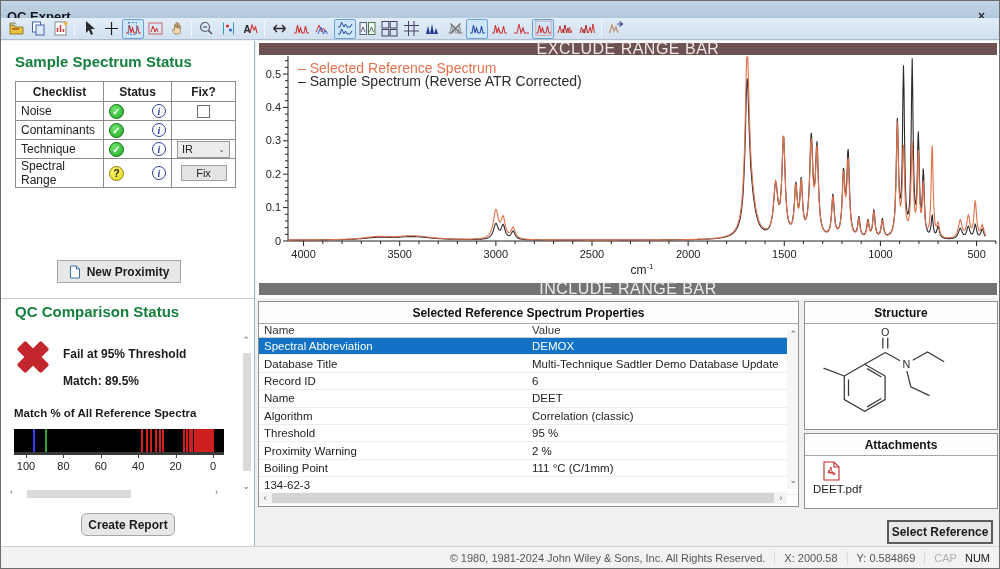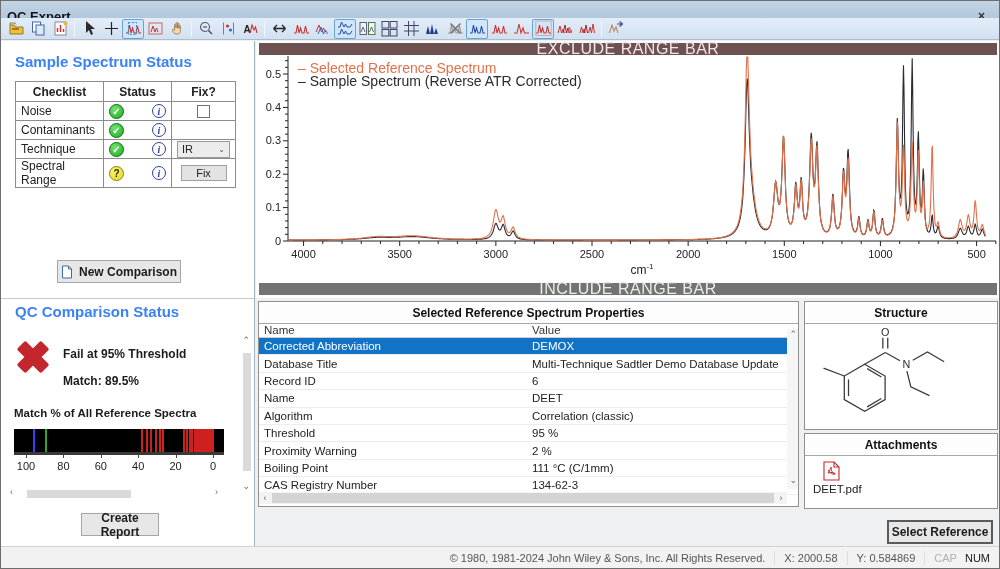--- a/index.html
+++ b/index.html
@@ -16,21 +16,21 @@
   .toolbar { position:absolute; left:0; top:17px; width:100%; height:22px;
     background:linear-gradient(#e2edf8,#d2e0ef); border-bottom:1px solid #aebccb;
     display:flex; align-items:center; padding-left:4px; }
   .tb-btn { width:22px; height:20px; display:flex; align-items:center; justify-content:center;
     border:1px solid transparent; border-radius:2px; margin:0 0; }
   .tb-btn.sel { background:#cfe6f9; border-color:#6aa2d8; }
   .tb-sep { width:1px; height:16px; background:#a9b6c6; border-right:1px solid #f2f7fc; margin:0 3px; }
 
   
   .left-panel { position:absolute; left:0; top:40px; width:254px; height:507px; background:#fff; border-right:1px solid #9fb4c2; }
-  .lp-heading { position:absolute; left:14px; font-size:15px; font-weight:700; color:#3b82f6; }
+  .lp-heading { position:absolute; left:14px; font-size:15px; font-weight:700; color:#15803d; }
   table.checklist { position:absolute; left:14px; top:40px; border-collapse:collapse; font-size:12px; color:#222; }
   table.checklist th, table.checklist td { border:1px solid #8c8c8c; height:19px; padding:0 5px; }
   table.checklist th { font-weight:700; text-align:center; height:20px; }
   .col-check { width:88px; } .col-status { width:68px; } .col-fix { width:64px; }
   .st-cell { display:flex; align-items:center; justify-content:space-between; }
   .st-pass { width:15px; height:15px; border-radius:50%; background:radial-gradient(circle at 35% 30%, #6fe36f, #1fae1f); border:1px solid #127012;
     color:#fff; font-size:10px; font-weight:700; display:flex; align-items:center; justify-content:center; }
   .st-warn { width:15px; height:15px; border-radius:50%; background:radial-gradient(circle at 35% 30%, #fbf46a, #e3d61e); border:1px solid #8f860f;
     color:#222; font-size:10px; font-weight:700; display:flex; align-items:center; justify-content:center; }
   .info-ic { width:14px; height:14px; border-radius:50%; border:1px solid #2e3f9d; color:#2e3f9d; background:#fff;
@@ -50,21 +50,21 @@
   .qc-line1 { position:absolute; left:62px; top:306px; font-size:12px; font-weight:700; color:#1c1c1c; }
   .qc-line2 { position:absolute; left:62px; top:333px; font-size:12px; font-weight:700; color:#1c1c1c; }
   .hist-title { position:absolute; left:13px; top:366px; font-size:11.5px; font-weight:700; color:#1c1c1c; }
   .hist-bar { position:absolute; left:13px; top:388px; width:210px; height:26px; background:#000; border-bottom:3px solid #3a3a3a; }
   .hist-line { position:absolute; top:0; height:100%; }
   .hist-axis { position:absolute; left:13px; top:416px; width:210px; height:16px; font-size:11px; color:#222; }
   .hist-axis span { position:absolute; transform:translateX(-50%); }
   .hist-tick { position:absolute; top:-2px; width:1px; height:3px; background:#444; }
   .vscroll-ch { position:absolute; font-size:9px; color:#666; }
   .scroll-thumb { position:absolute; background:#dadada; }
-  #create-report { position:absolute; left:80px; top:472px; width:78px; height:23px; }
+  #create-report { position:absolute; left:80px; top:472px; width:94px; height:23px;border-radius:6px; }
 
   
   .chart-panel { position:absolute; left:255px; top:40px; width:744px; height:257px; background:#fff; }
   .range-bar { position:absolute; left:3px; width:738px; height:12px; color:#efe6e6; font-size:16px;
     display:flex; align-items:center; justify-content:center; letter-spacing:0.5px; }
   #exclude-bar { top:2px; background:#6e5252; }
   #include-bar { top:242px; background:#737373; color:#e9ede9; }
   .legend { position:absolute; left:42px; top:21px; font-size:14px; line-height:12.5px; }
   .legend .row { white-space:nowrap; }
 
@@ -339,21 +339,21 @@
             </td>
           </tr>
         </tbody>
     </table>
 
     <button class="btn" id="new-comparison">
       <svg width="12" height="14" viewBox="0 0 12 14">
           <path d="M1.5 1h6l3 3v9h-9z" fill="#fff" stroke="#3a6ea5" stroke-width="1"></path>
           <path d="M7.5 1v3h3" fill="none" stroke="#3a6ea5"></path>
         </svg>
-      <span>New Comparison</span>
+      <span>New Proximity</span>
     </button>
 
     <div class="lp-divider"></div>
 
     <div class="lp-heading" id="qc-heading">QC Comparison Status</div>
 
     <svg class="fail-x" width="38" height="38" viewBox="0 0 40 40">
       <g fill="#c3262c">
         <rect x="2" y="13.5" width="36" height="13" rx="2" transform="rotate(45 20 20)"></rect>
         <rect x="2" y="13.5" width="36" height="13" rx="2" transform="rotate(-45 20 20)"></rect>
@@ -518,21 +518,21 @@
 
     <div class="panel" id="props-panel">
       <div class="panel-title">Selected Reference Spectrum Properties</div>
       <div class="props-grid">
         <div class="pg-header">
           <div>Name</div>
           <div>Value</div>
         </div>
         <div id="props-rows">
             <div class="pg-row selected">
-              <div>Corrected Abbreviation</div>
+              <div>Spectral Abbreviation</div>
               <div>DEMOX</div>
             </div>
             <div class="pg-row">
               <div>Database Title</div>
               <div>Multi-Technique Sadtler Demo Database Updated - Wiley</div>
             </div>
             <div class="pg-row">
               <div>Record ID</div>
               <div>6</div>
             </div>
@@ -550,21 +550,20 @@
             </div>
             <div class="pg-row">
               <div>Proximity Warning</div>
               <div>2 %</div>
             </div>
             <div class="pg-row">
               <div>Boiling Point</div>
               <div>111 °C (C/1mm)</div>
             </div>
             <div class="pg-row">
-              <div>CAS Registry Number</div>
               <div>134-62-3</div>
             </div>
           </div>
       </div>
       <div class="props-vscroll">
         <span class="vscroll-ch" style="right:1px; top:0px;">⌃</span>
         <span class="vscroll-ch" style="right:1px; top:146px;">⌄</span>
       </div>
       <div class="props-hscroll">
         <span class="hs-arrow">‹</span>

